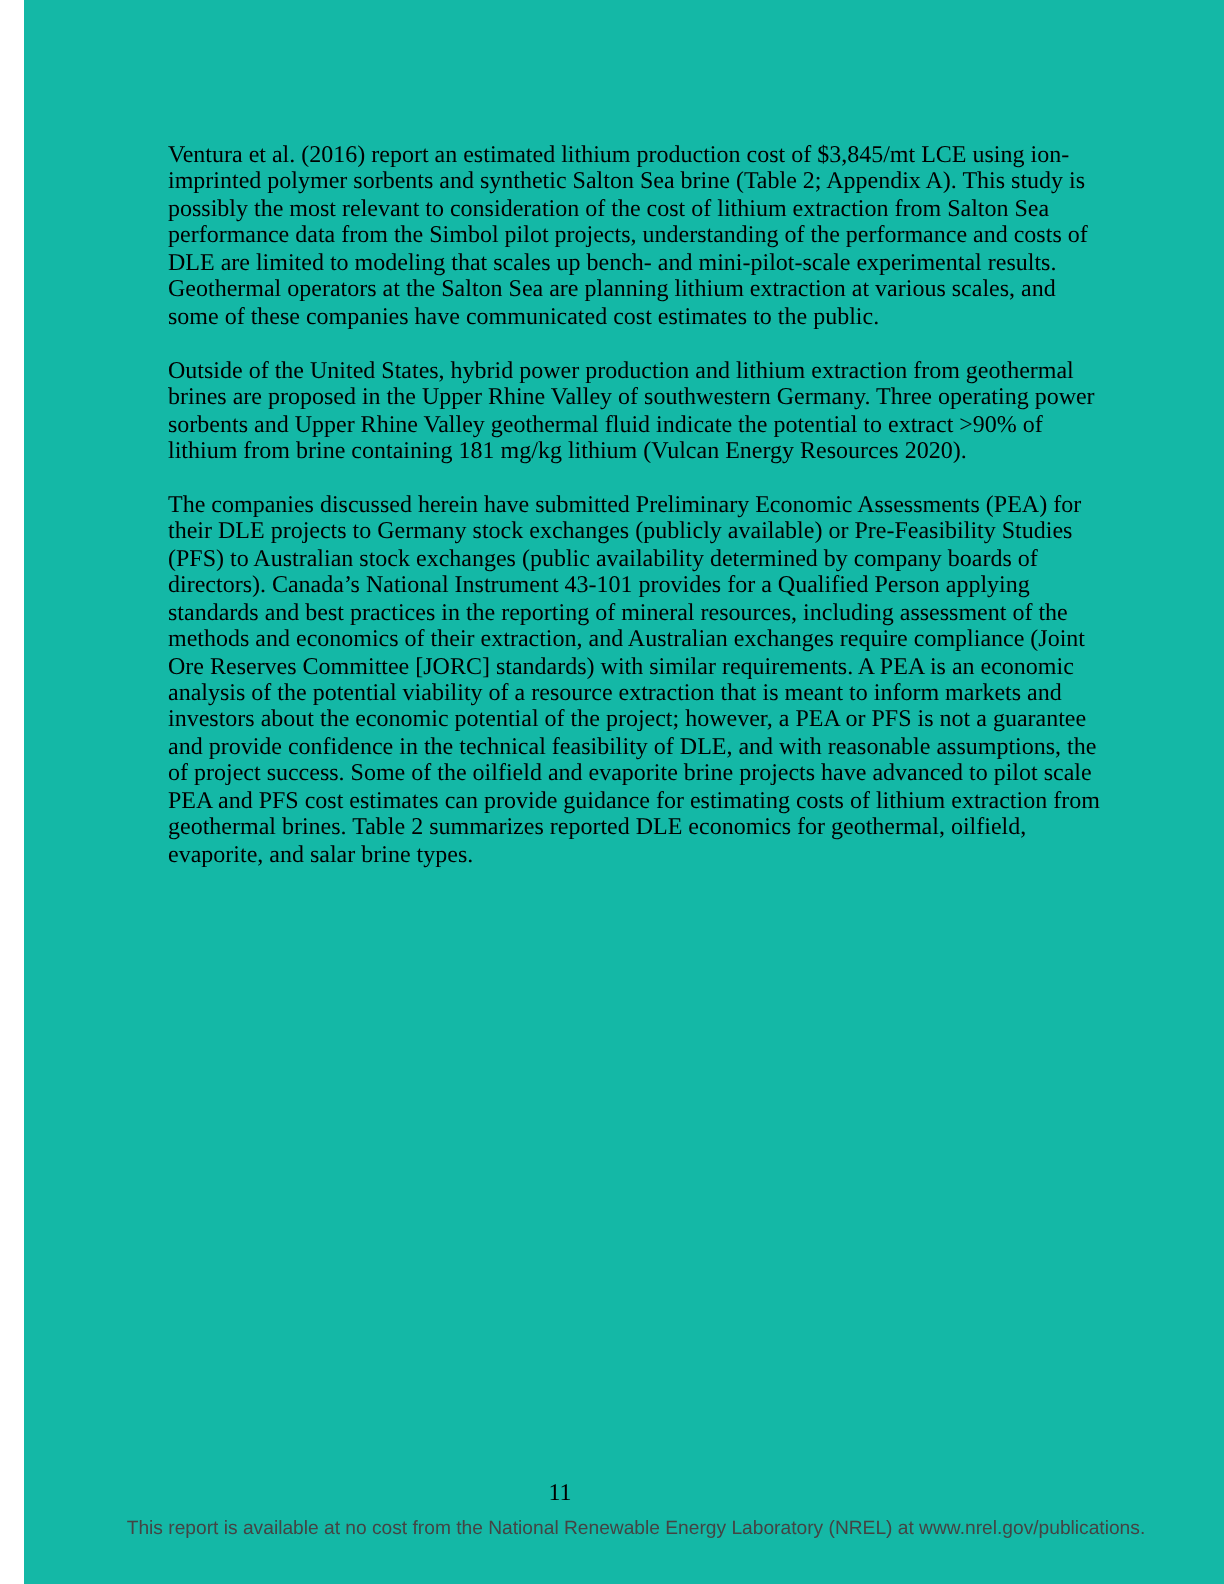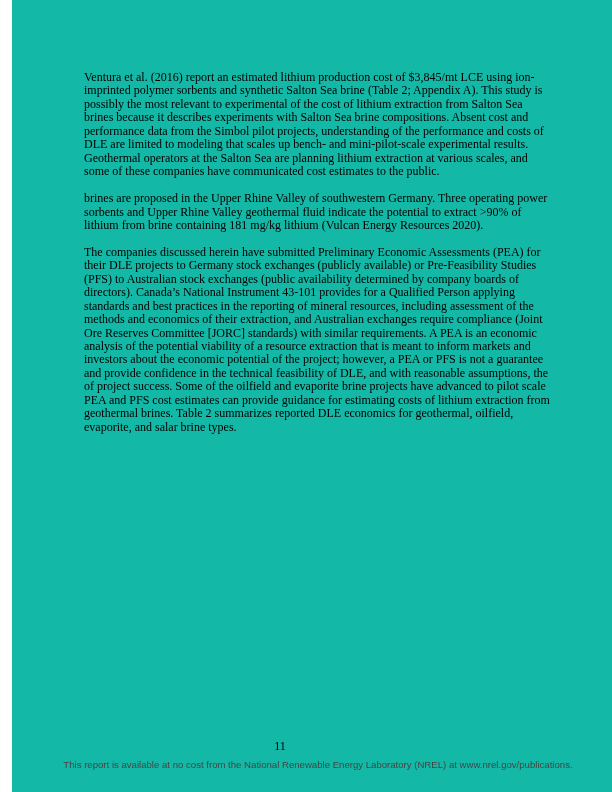--- a/index.html
+++ b/index.html
@@ -23,28 +23,28 @@
   }
 </style>
 </head>
 <body>
 
 <div class="page">
   <div class="body-text">
     <p>
       <span class="line">Ventura et al. (2016) report an estimated lithium production cost of $3,845/mt LCE using ion-</span>
       <span class="line">imprinted polymer sorbents and synthetic Salton Sea brine (Table 2; Appendix A). This study is</span>
-      <span class="line">possibly the most relevant to experimental of the cost of lithium extraction from Salton Sea</span>
-      <span class="line">brines because it describes experiments with Salton Sea brine compositions. Absent cost and</span>
+      <span class="line">possibly the most relevant to consideration of the cost of lithium extraction from Salton Sea</span>
       <span class="line">performance data from the Simbol pilot projects, understanding of the performance and costs of</span>
       <span class="line">DLE are limited to modeling that scales up bench- and mini-pilot-scale experimental results.</span>
       <span class="line">Geothermal operators at the Salton Sea are planning lithium extraction at various scales, and</span>
       <span class="line">some of these companies have communicated cost estimates to the public.</span>
     </p>
     <p>
+      <span class="line">Outside of the United States, hybrid power production and lithium extraction from geothermal</span>
       <span class="line">brines are proposed in the Upper Rhine Valley of southwestern Germany. Three operating power</span>
       <span class="line">sorbents and Upper Rhine Valley geothermal fluid indicate the potential to extract &gt;90% of</span>
       <span class="line">lithium from brine containing 181 mg/kg lithium (Vulcan Energy Resources 2020).</span>
     </p>
     <p>
       <span class="line">The companies discussed herein have submitted Preliminary Economic Assessments (PEA) for</span>
       <span class="line">their DLE projects to Germany stock exchanges (publicly available) or Pre-Feasibility Studies</span>
       <span class="line">(PFS) to Australian stock exchanges (public availability determined by company boards of</span>
       <span class="line">directors). Canada’s National Instrument 43-101 provides for a Qualified Person applying</span>
       <span class="line">standards and best practices in the reporting of mineral resources, including assessment of the</span>

